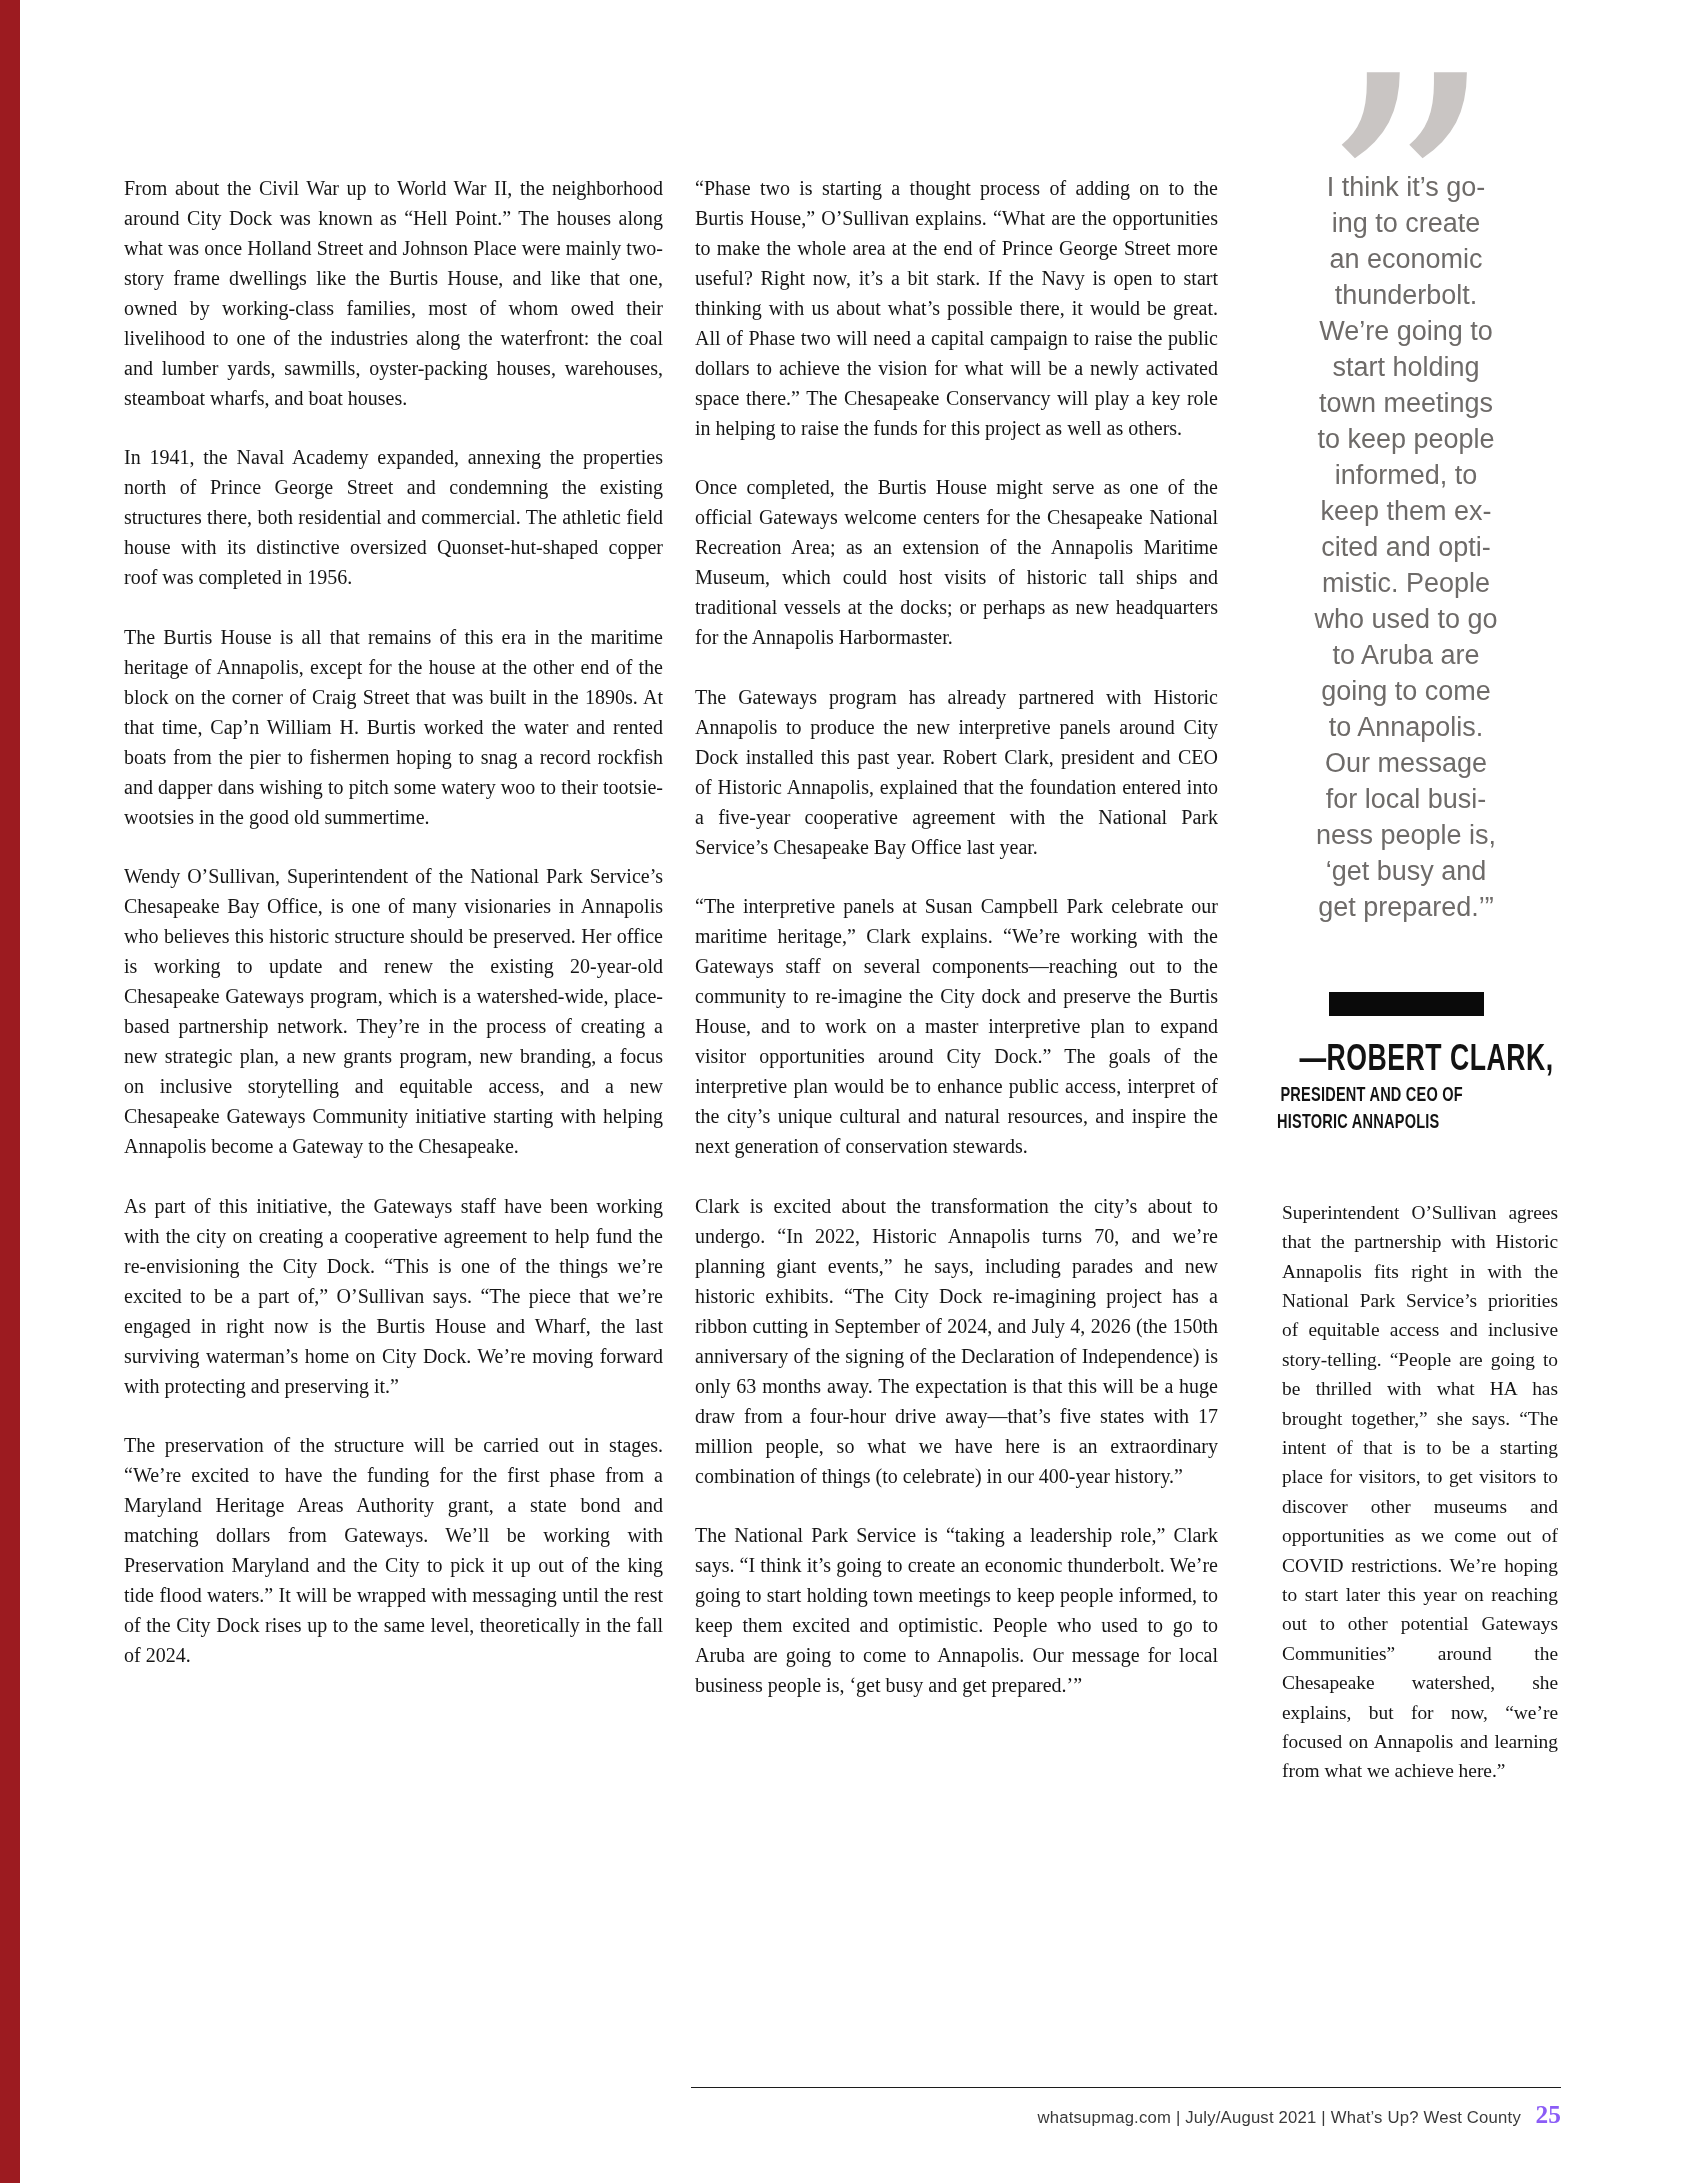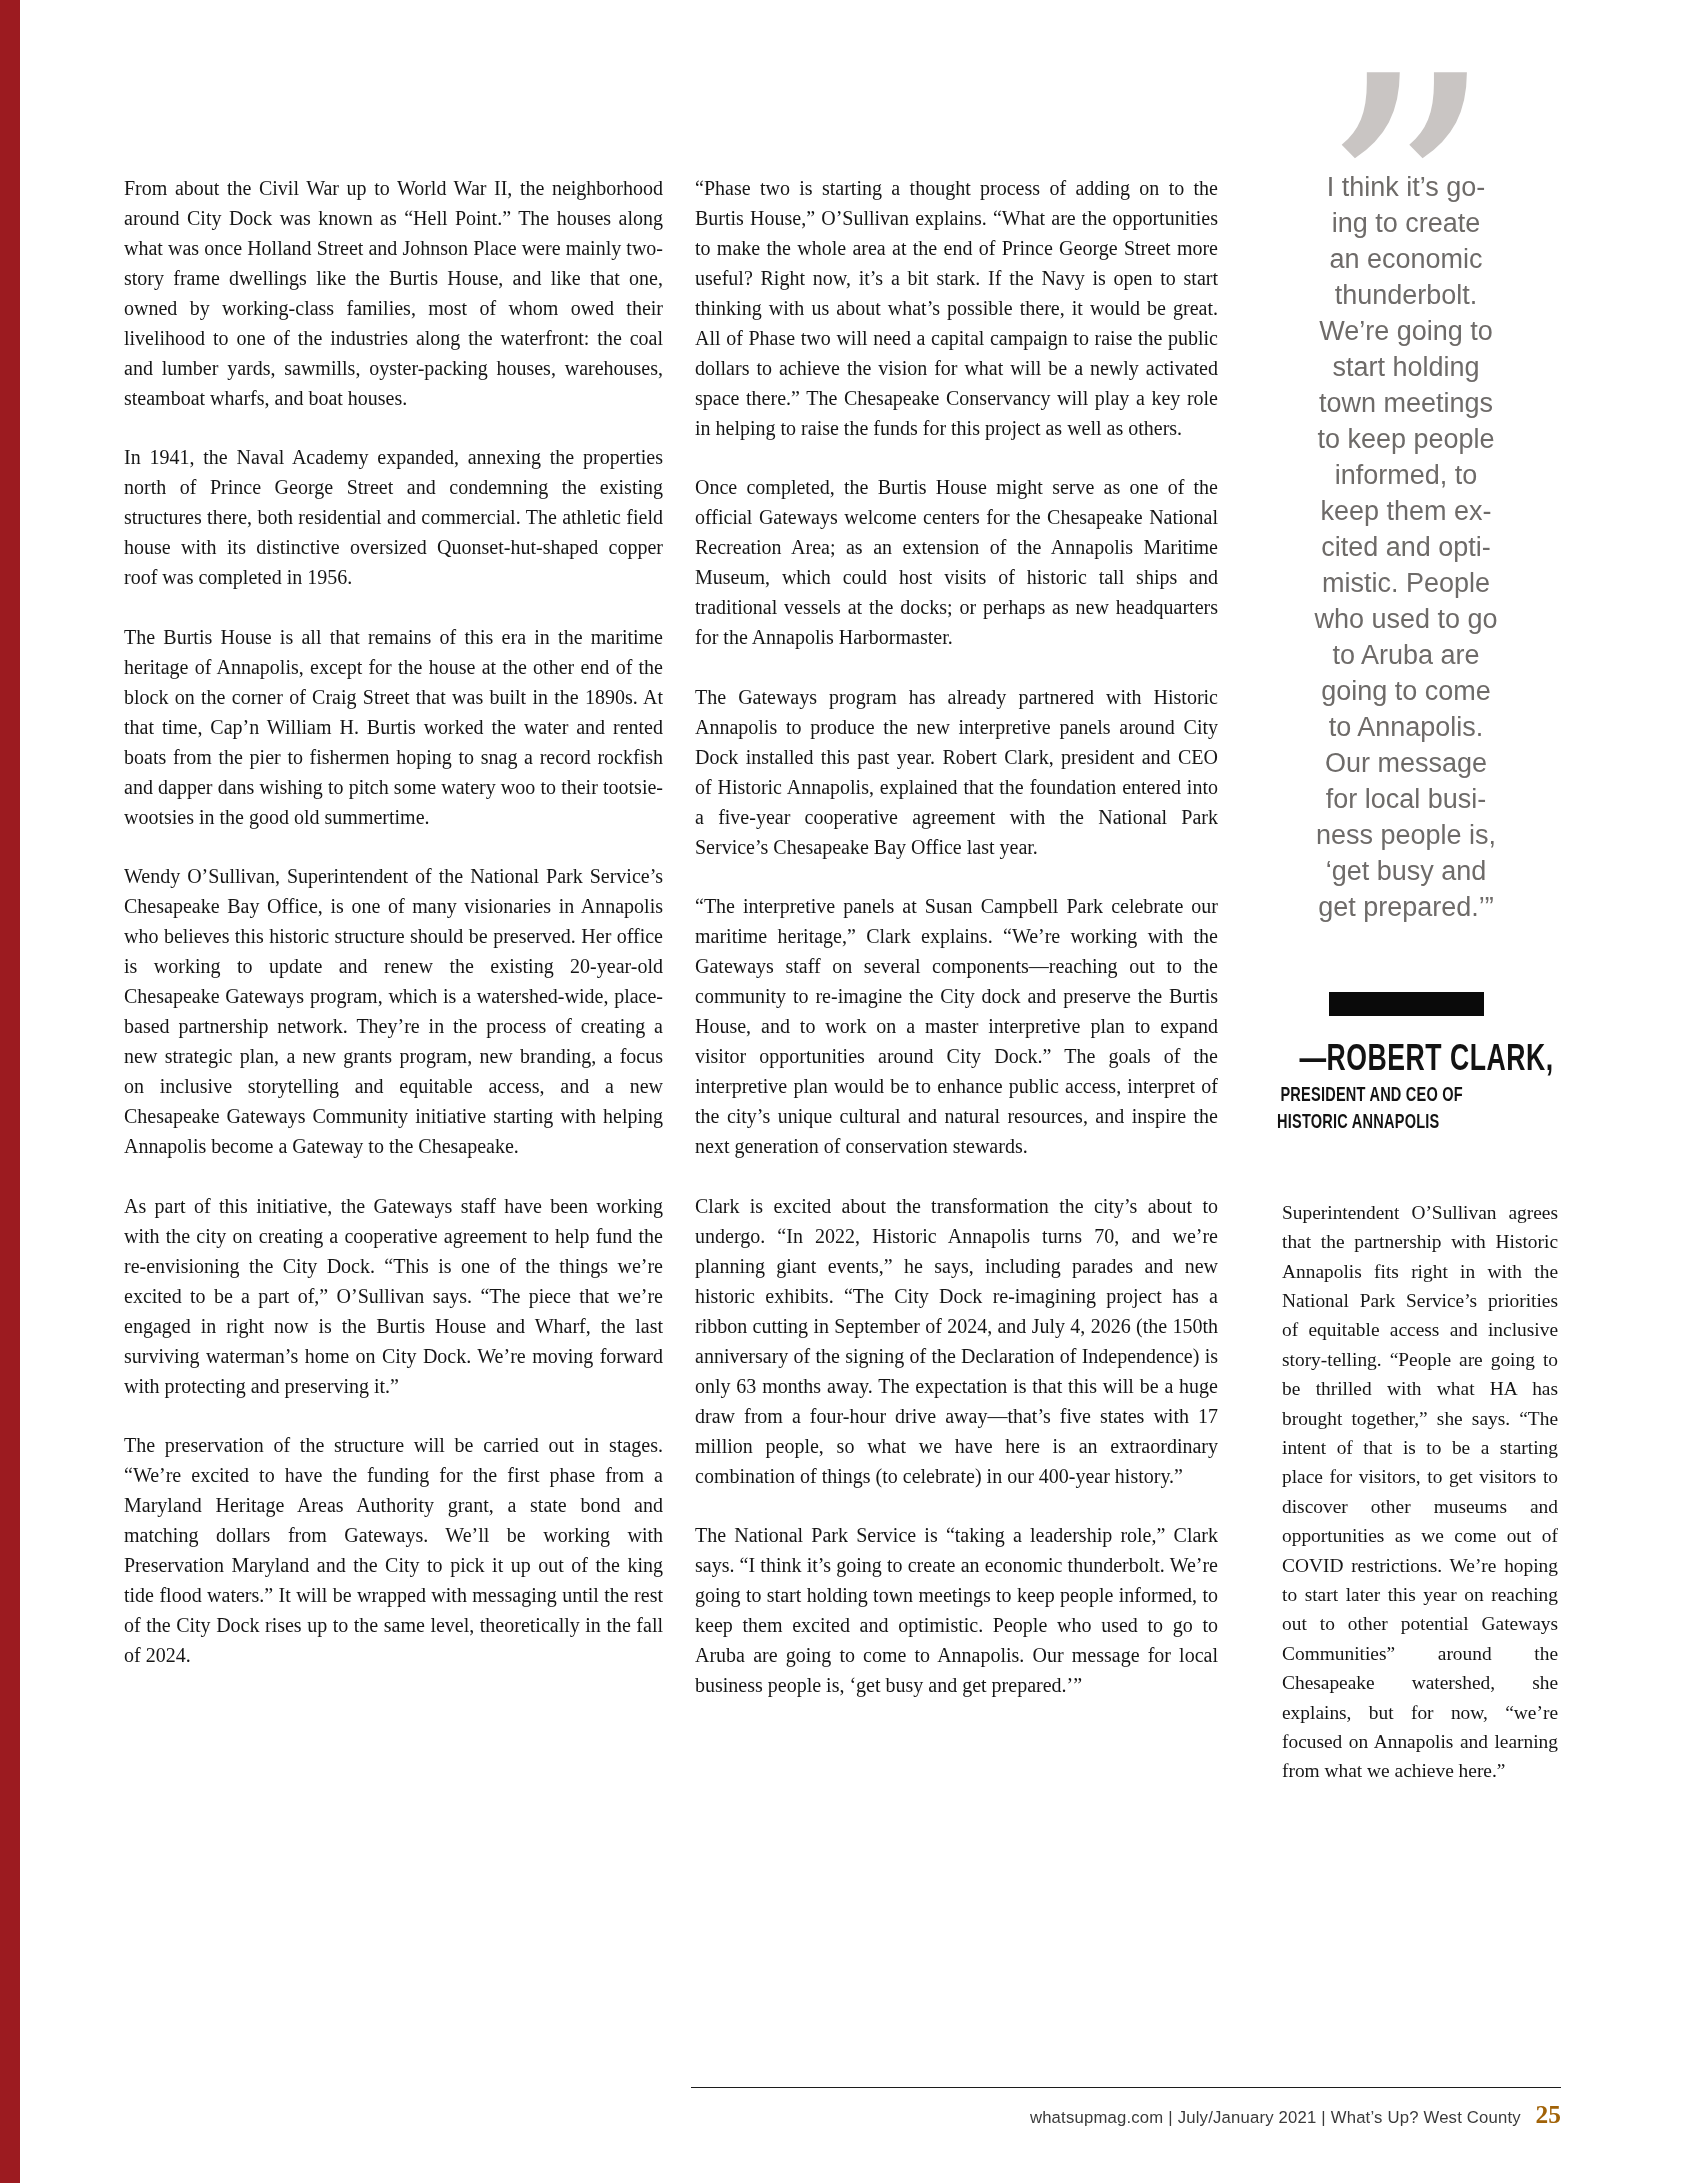--- a/index.html
+++ b/index.html
@@ -107,21 +107,21 @@
   .footer-info {
     font-family: "Liberation Sans", sans-serif;
     font-size: 16.7px;
     color: #3a3a3a;
     letter-spacing: 0.2px;
   }
   .page-num {
     font-family: "Liberation Serif", serif;
     font-weight: 700;
     font-size: 25.4px;
-    color: #a16207;
+    color: #8b5cf6;
   }
 </style>
 </head>
 <body>
 
 <div class="page">
   <div class="accent-bar"></div>
 
   <section class="col col-1">
     <p class="body-par">From about the Civil War up to World War II, the neighborhood around City Dock was known as “Hell Point.” The houses along what was once Holland Street and Johnson Place were mainly two-story frame dwellings like the Burtis House, and like that one, owned by working-class families, most of whom owed their livelihood to one of the industries along the waterfront: the coal and lumber yards, sawmills, oyster-packing houses, warehouses, steamboat wharfs, and boat houses.</p>
@@ -171,17 +171,17 @@
       <span>—ROBERT CLARK,</span>
     </div>
     <div class="attr-title">
       <span class="line"><span>PRESIDENT AND CEO OF</span></span>
       <span class="line"><span>HISTORIC ANNAPOLIS</span></span>
     </div>
     <p class="col3-body">Superintendent O’Sullivan agrees that the partnership with Historic Annapolis fits right in with the National Park Service’s priorities of equitable access and inclusive story-telling. “People are going to be thrilled with what HA has brought together,” she says. “The intent of that is to be a starting place for visitors, to get visitors to discover other museums and opportunities as we come out of COVID restrictions. We’re hoping to start later this year on reaching out to other potential Gateways Communities” around the Chesapeake watershed, she explains, but for now, “we’re focused on Annapolis and learning from what we achieve here.”</p>
   </aside>
 
   <footer class="footer">
-    <span class="footer-info">whatsupmag.com  |  July/January 2021  |  What’s Up? West County</span>
+    <span class="footer-info">whatsupmag.com  |  July/August 2021  |  What’s Up? West County</span>
     <span class="page-num">25</span>
   </footer>
 </div>
 
 
 </body></html>

